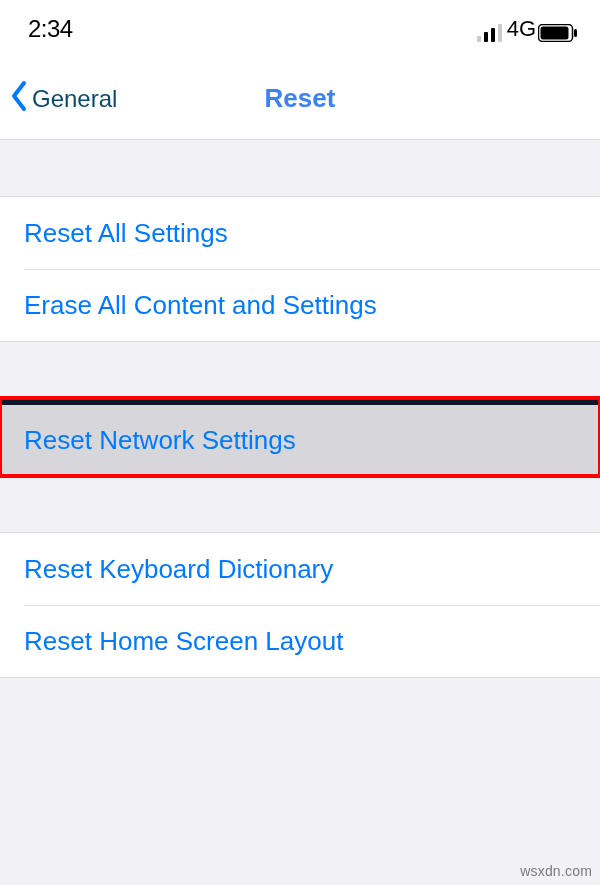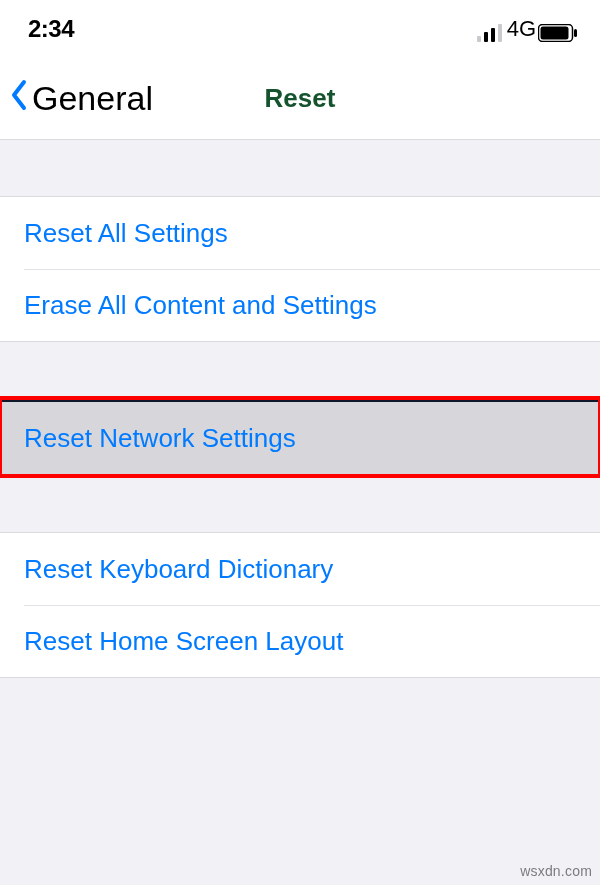--- a/index.html
+++ b/index.html
@@ -21,21 +21,21 @@
     .status-bar {
       height: 58px;
       background: #fff;
       display: flex;
       align-items: center;
       justify-content: space-between;
       padding: 0 22px 0 28px;
     }
     .status-time {
       font-size: 24px;
-      font-weight: 700;
+      font-weight: 400;
       color: #000;
       letter-spacing: -0.5px;
     }
     .status-right {
       display: flex;
       align-items: flex-end;
     }
     .signal-icon svg, .battery-icon svg {
       display: block;
     }
@@ -51,36 +51,36 @@
       height: 82px;
       background: #fff;
       border-bottom: 1px solid #d9d9de;
       position: relative;
       display: flex;
       align-items: center;
     }
     .nav-back {
       display: flex;
       align-items: center;
-      color: #000000;
-      font-size: 34px;
+      color: #0c4a6e;
+      font-size: 24px;
       padding-left: 8px;
       cursor: pointer;
     }
     .nav-back-chevron {
       margin-right: 2px;
     }
     .nav-title {
       position: absolute;
       left: 0;
       right: 0;
       text-align: center;
       font-size: 26px;
       font-weight: 600;
-      color: #14532d;
+      color: #3b82f6;
       pointer-events: none;
     }
 
     
     .section-gap {
       height: 56px;
     }
     .section-gap-small {
       height: 56px;
     }
@@ -112,21 +112,21 @@
     .list-item.highlighted {
       background: #d6d6db;
       outline: 4px solid #ff0000;
       outline-offset: -2px;
       height: 78px;
     }
     .highlighted-section {
       border: none;
     }
     .highlighted-section .list-item {
-      border-top: 4px solid #0f172a;
+      border-top: 7px solid #0f172a;
       border-bottom: 1px solid #d9d9de;
     }
 
     
     .watermark {
       position: absolute;
       bottom: 6px;
       right: 8px;
       font-size: 14px;
       color: #7b7b80;

